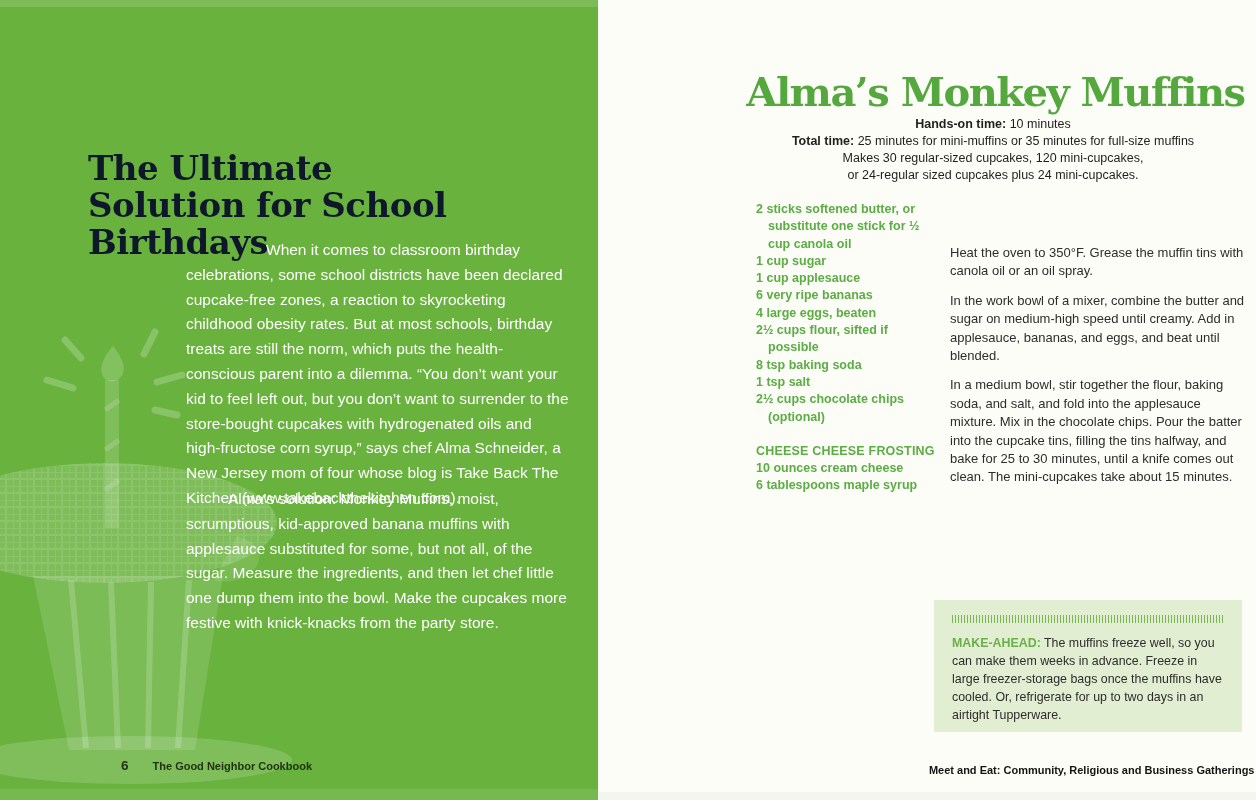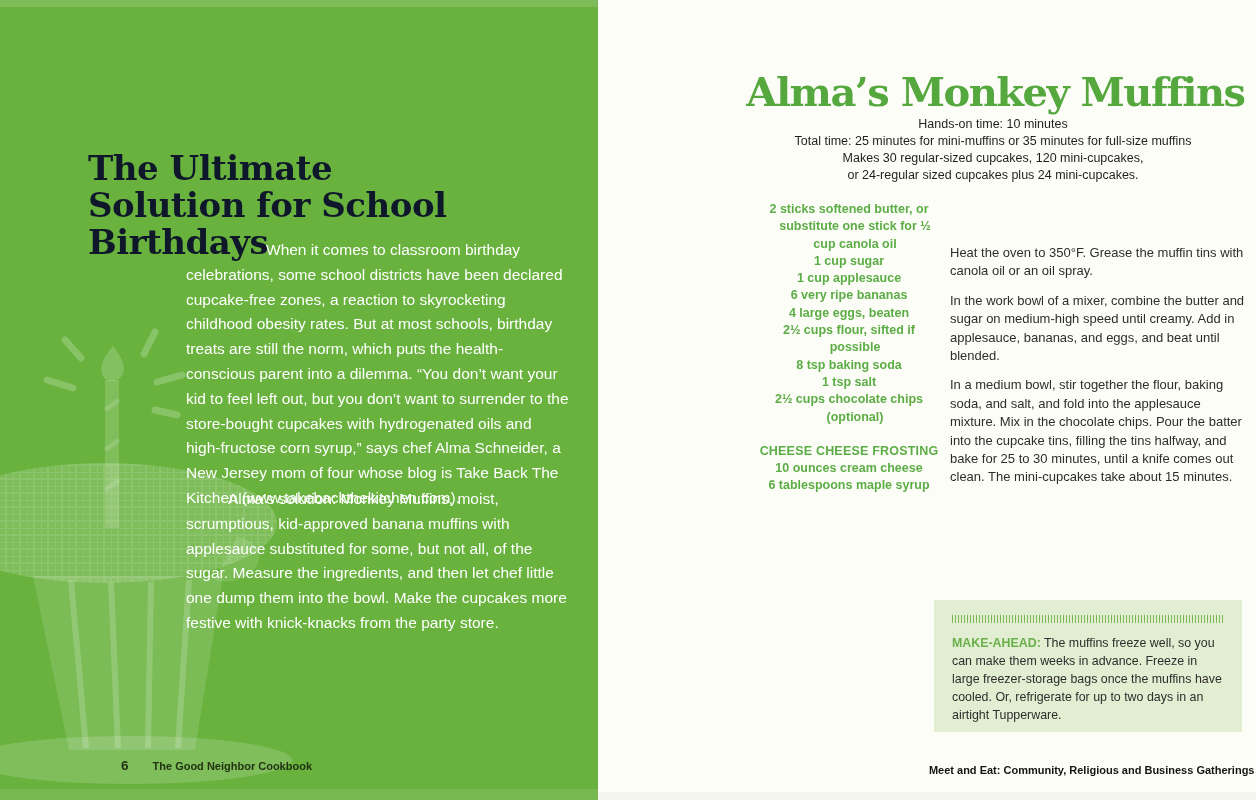--- a/index.html
+++ b/index.html
@@ -44,26 +44,26 @@
   .page-right .edge-bottom{position:absolute;left:0;bottom:0;width:100%;height:8px;background:rgba(0,0,0,.03);}
   .rp-title{
     position:absolute;left:145px;top:70px;width:505px;margin:0;text-align:center;
     font-family:"DejaVu Serif","Liberation Serif",serif;font-weight:bold;
     font-size:40px;line-height:44px;letter-spacing:-1.5px;color:#55a83e;
   }
   .rp-meta{
     position:absolute;left:120px;top:116px;width:550px;text-align:center;
     font-size:12.5px;line-height:17px;color:#1f1f1f;
   }
-  .rp-meta b{font-weight:normal;}
+  .rp-meta b{font-weight:bold;}
   .rp-ingredients{
     position:absolute;left:158px;top:201px;width:186px;
     color:#5cad45;font-weight:bold;font-size:12.5px;line-height:17.3px;
   }
-  .ing-item{padding-left:12px;text-indent:-12px;text-align:center;}
+  .ing-item{padding-left:12px;text-indent:-12px;}
   .frosting-header{margin-top:17px;letter-spacing:.2px;}
   .rp-instructions{
     position:absolute;left:352px;top:196px;width:298px;
     color:#2d2d2d;font-size:13px;line-height:18.4px;margin-top:48px;
   }
   .rp-instructions p{margin:0 0 11px 0;}
   .make-ahead{
     position:absolute;left:336px;top:600px;width:308px;height:132px;
     background:#e2eed2;box-sizing:border-box;padding:15px 17px 0 18px;
   }

